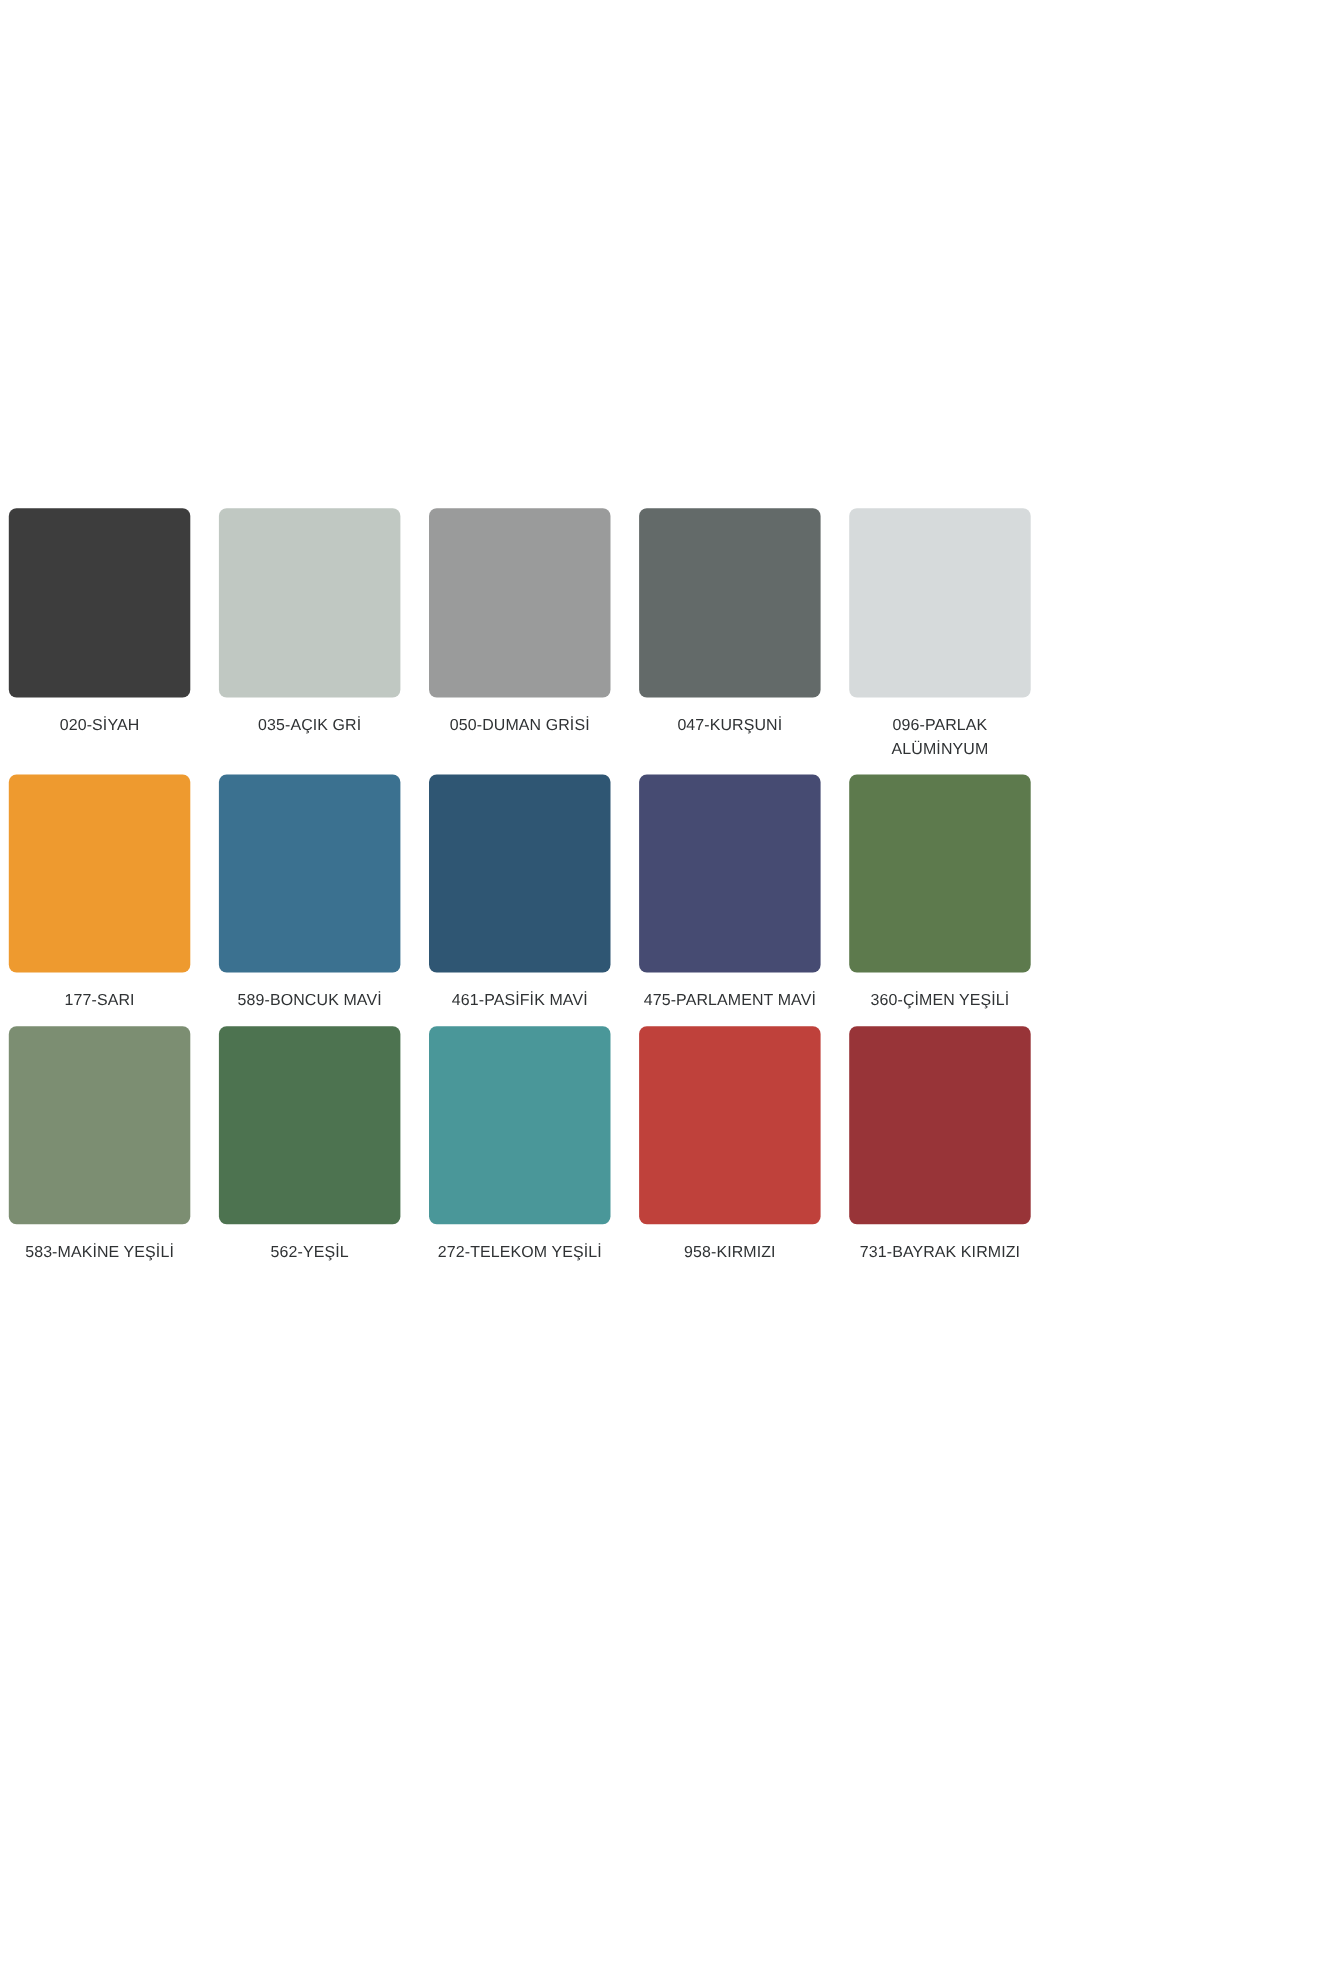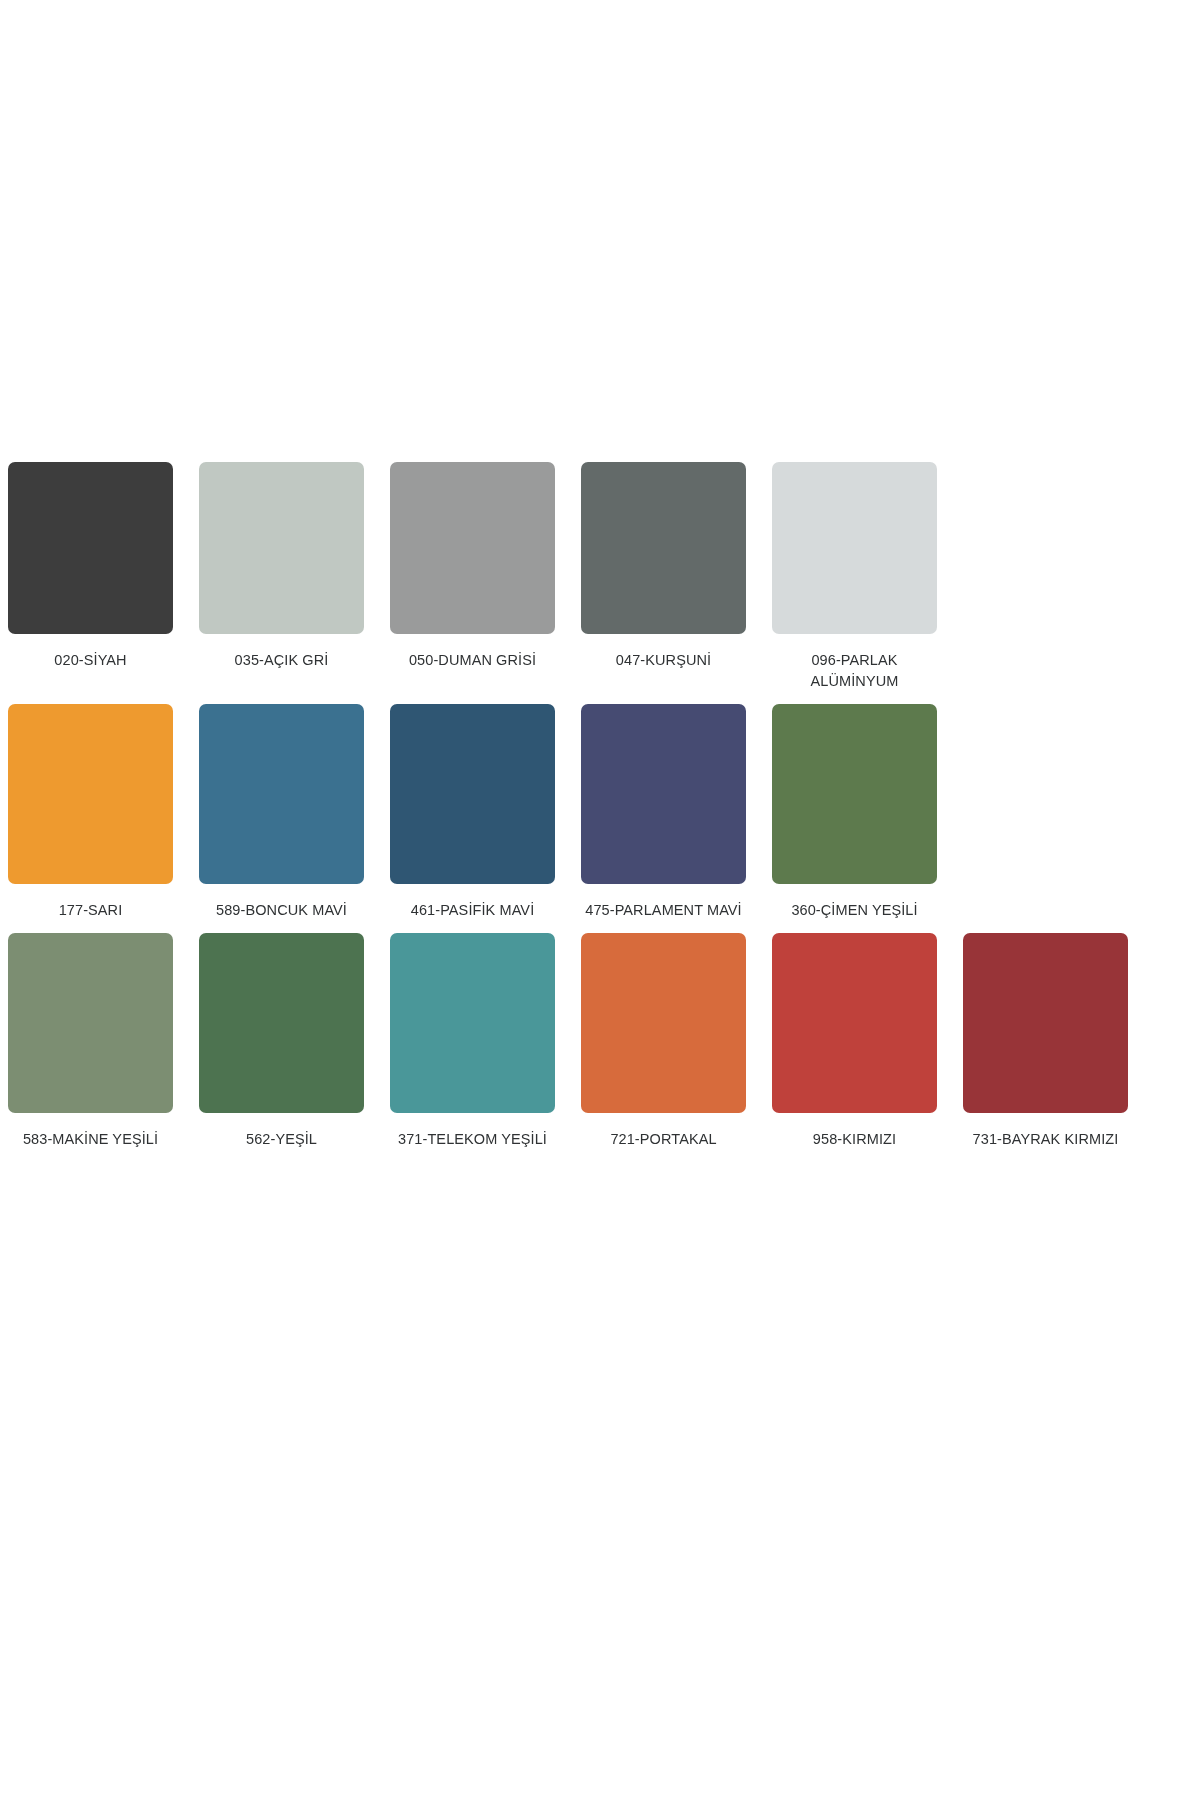--- a/index.html
+++ b/index.html
@@ -120,25 +120,21 @@
       <div class="cell">
         <div class="swatch" style="background: rgb(124, 142, 114);"></div>
         <div class="caption">583-MAKİNE YEŞİLİ</div>
       </div>
       <div class="cell">
         <div class="swatch" style="background: rgb(77, 115, 80);"></div>
         <div class="caption">562-YEŞİL</div>
       </div>
       <div class="cell">
         <div class="swatch" style="background: rgb(74, 151, 153);"></div>
-        <div class="caption">371-TELEKOM YEŞİLİ</div>
-      </div>
-      <div class="cell">
-        <div class="swatch" style="background: rgb(215, 107, 60);"></div>
-        <div class="caption">721-PORTAKAL</div>
+        <div class="caption">272-TELEKOM YEŞİLİ</div>
       </div>
       <div class="cell">
         <div class="swatch" style="background: rgb(191, 65, 59);"></div>
         <div class="caption">958-KIRMIZI</div>
       </div>
       <div class="cell">
         <div class="swatch" style="background: rgb(152, 52, 56);"></div>
         <div class="caption">731-BAYRAK KIRMIZI</div>
       </div>
     </div>

